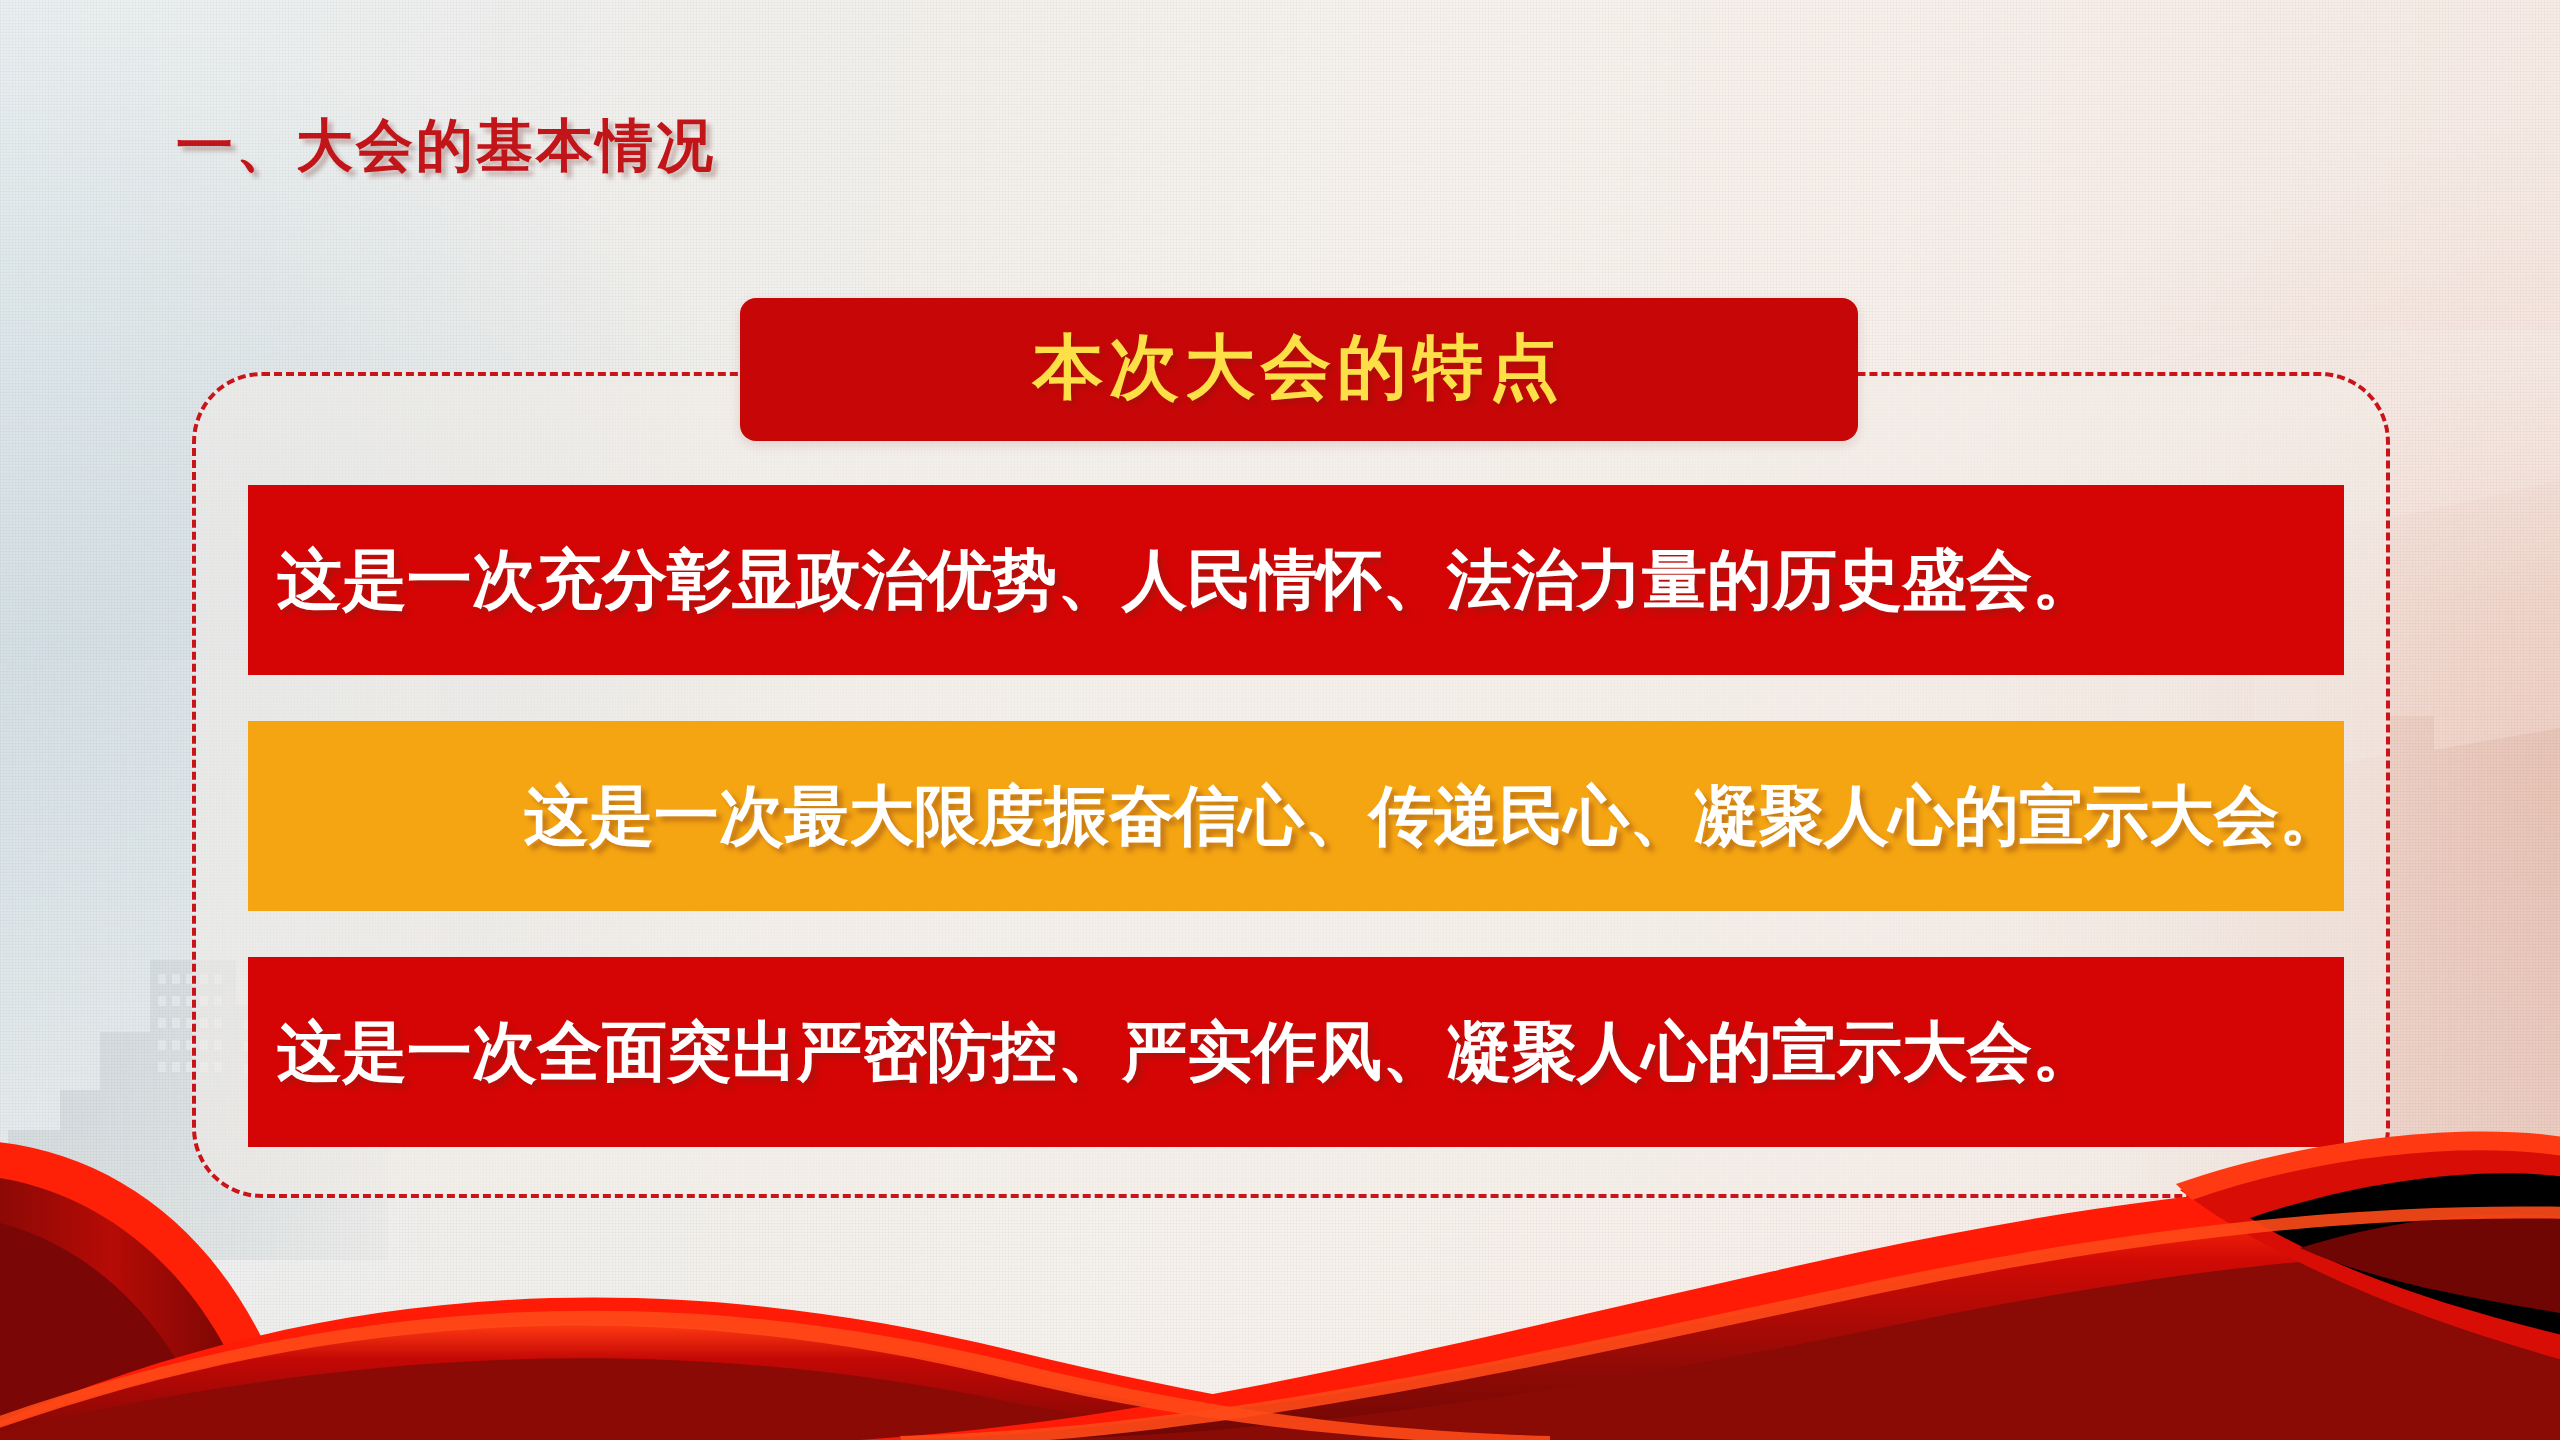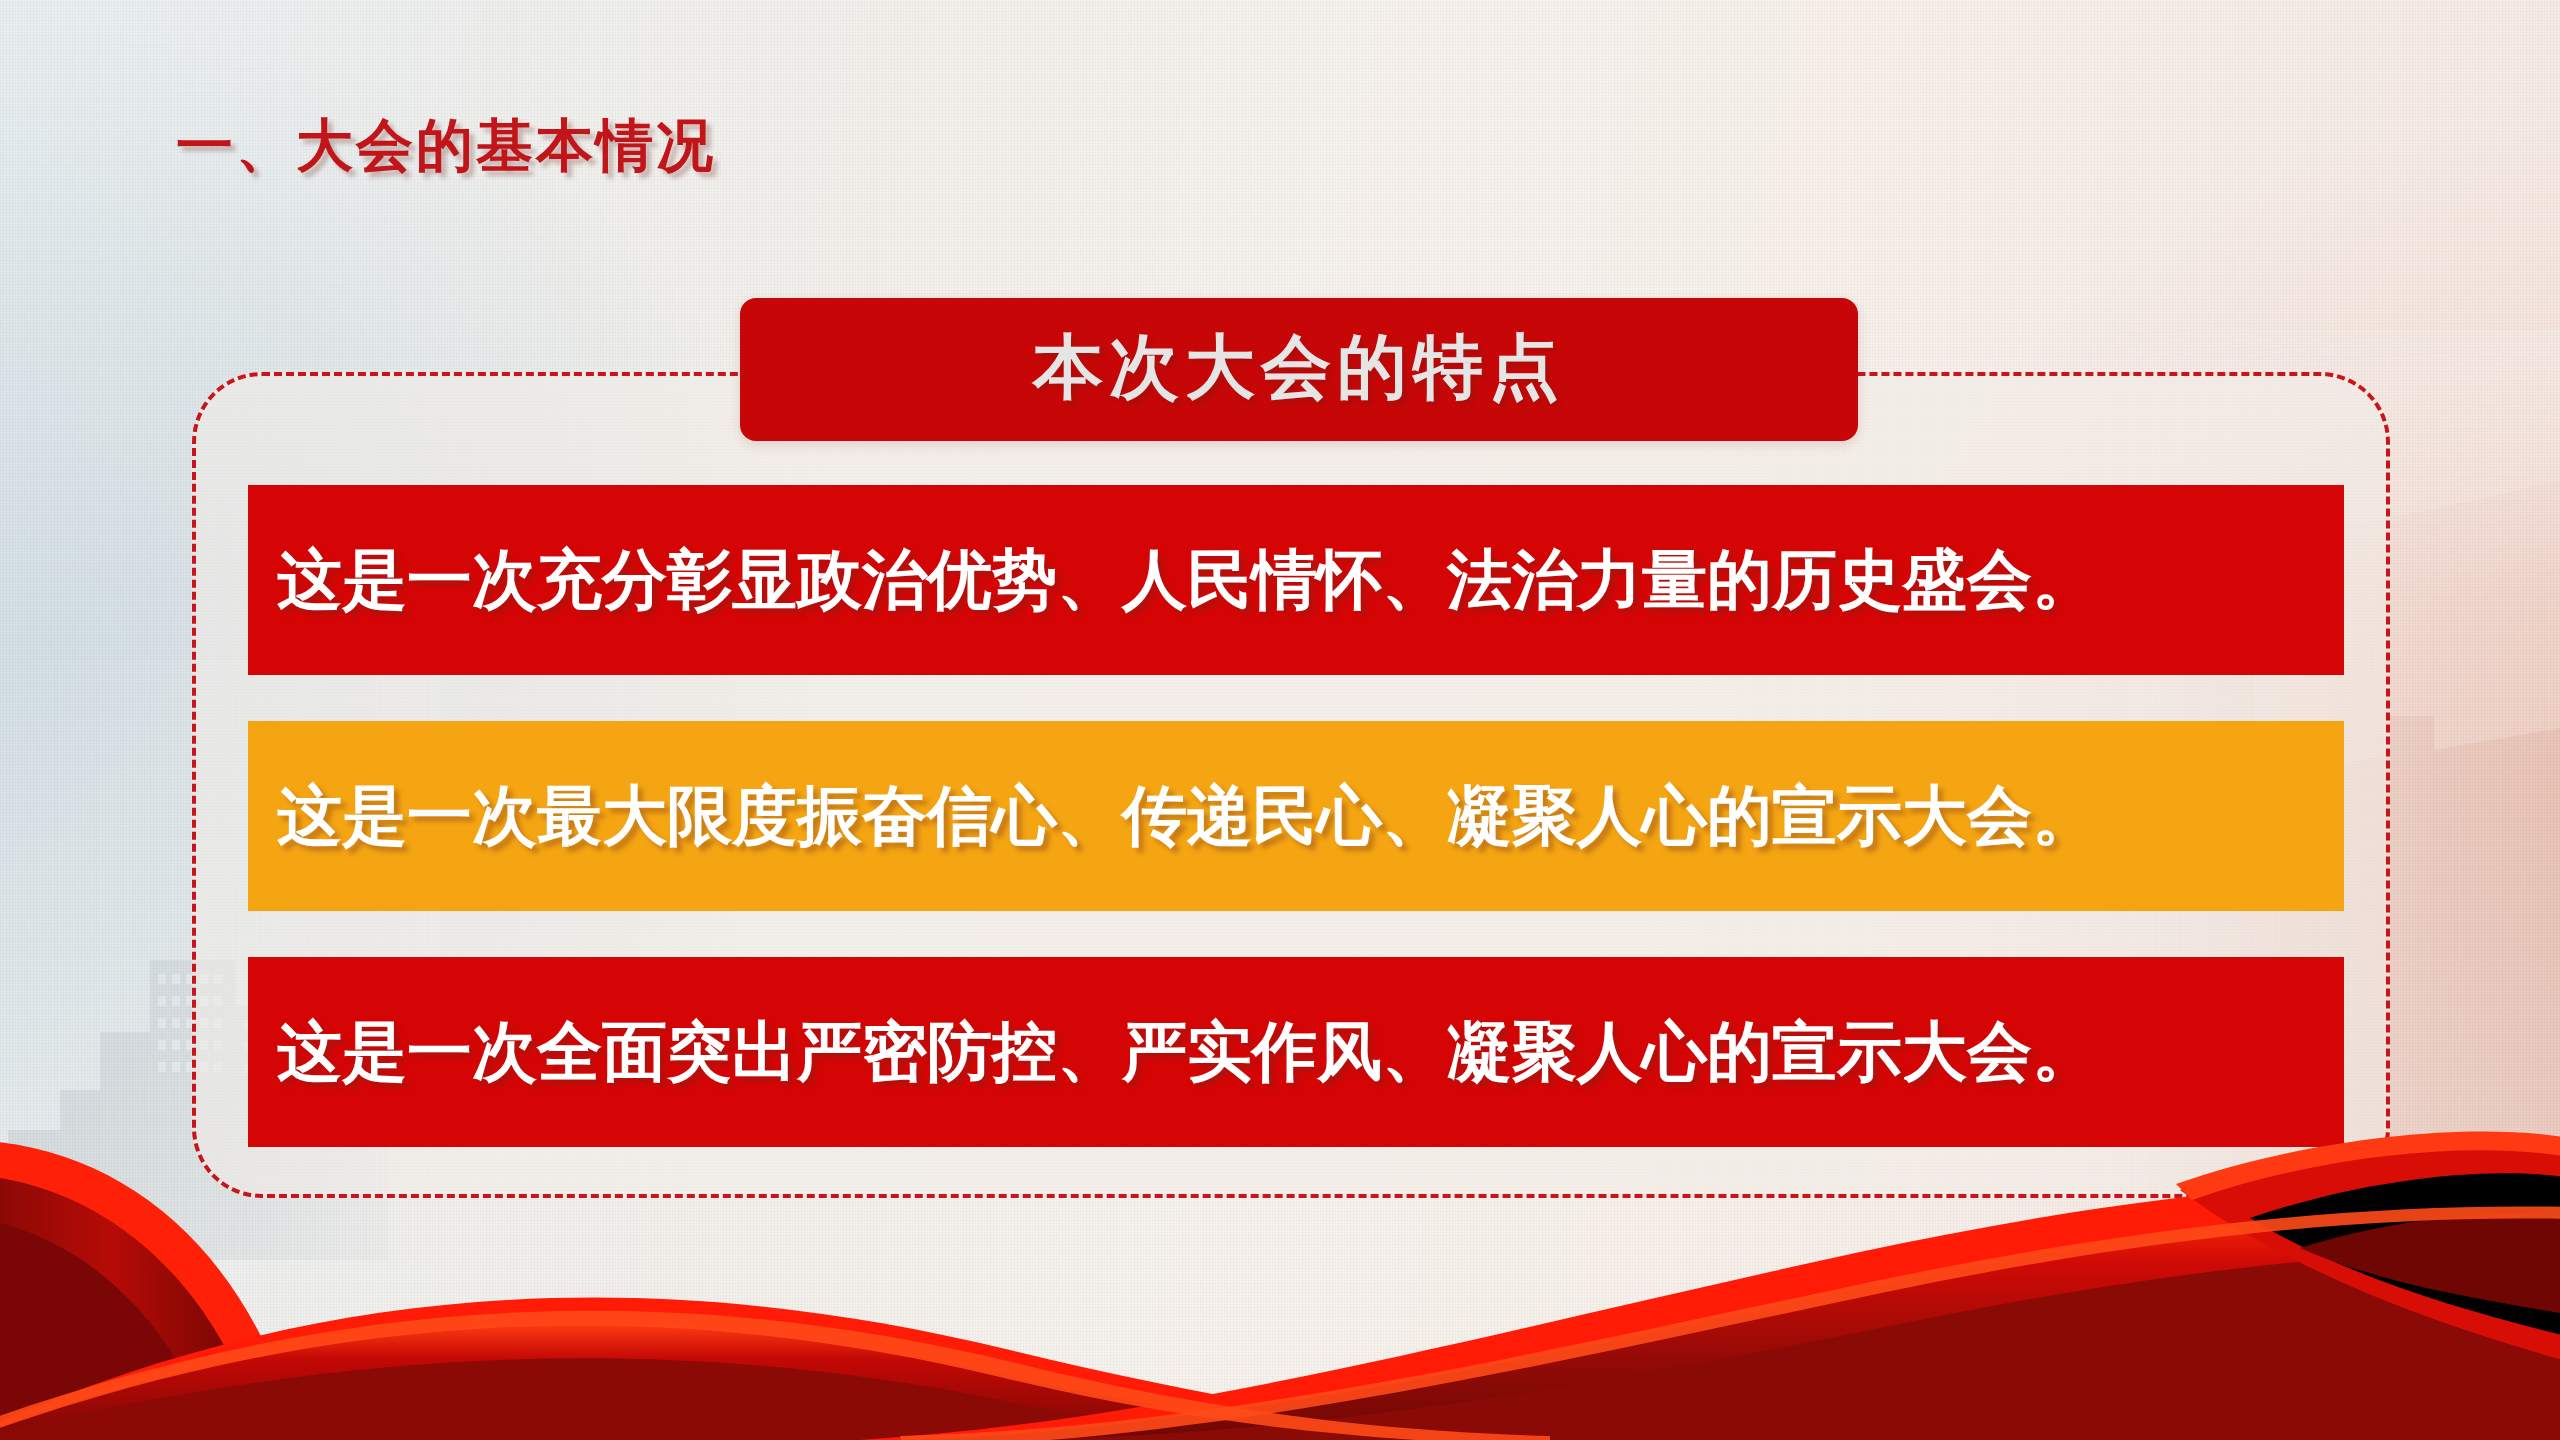--- a/index.html
+++ b/index.html
@@ -43,32 +43,32 @@
     background:rgba(243,236,231,0.55);
   }
   
   .badge{
     position:absolute;left:740px;top:298px;width:1118px;height:143px;
     background:#C70707;border-radius:16px;
     display:flex;align-items:center;justify-content:center;
     box-shadow:0 4px 12px rgba(120,20,20,.12);
   }
   .badge-text{
-    color:#e5e5e5;font-size:70px;font-weight:700;letter-spacing:6px;
+    color:#fde047;font-size:70px;font-weight:700;letter-spacing:6px;
     text-shadow:4px 4px 5px rgba(110,25,20,0.30);
     transform:translateY(-2px);
   }
   
   .bars{position:absolute;left:248px;top:485px;width:2096px;}
   .bar{
     height:190px;display:flex;align-items:center;margin-bottom:46px;
   }
   .bar:last-child{margin-bottom:0;}
   .bar.red{background:#D60505;}
-  .bar.orange{background:#F5A512;}
+  .bar.orange{background:#F5A512;justify-content:flex-end;}
   .bar-text{
     color:#fff;font-size:65px;font-weight:700;letter-spacing:0px;
     padding-left:29px;white-space:nowrap;
     text-shadow:5px 5px 5px rgba(110,40,30,0.35);
   }
   
   .ribbon{position:absolute;left:0;bottom:0;width:2560px;height:310px;pointer-events:none;}
 </style>
 </head>
 <body>

